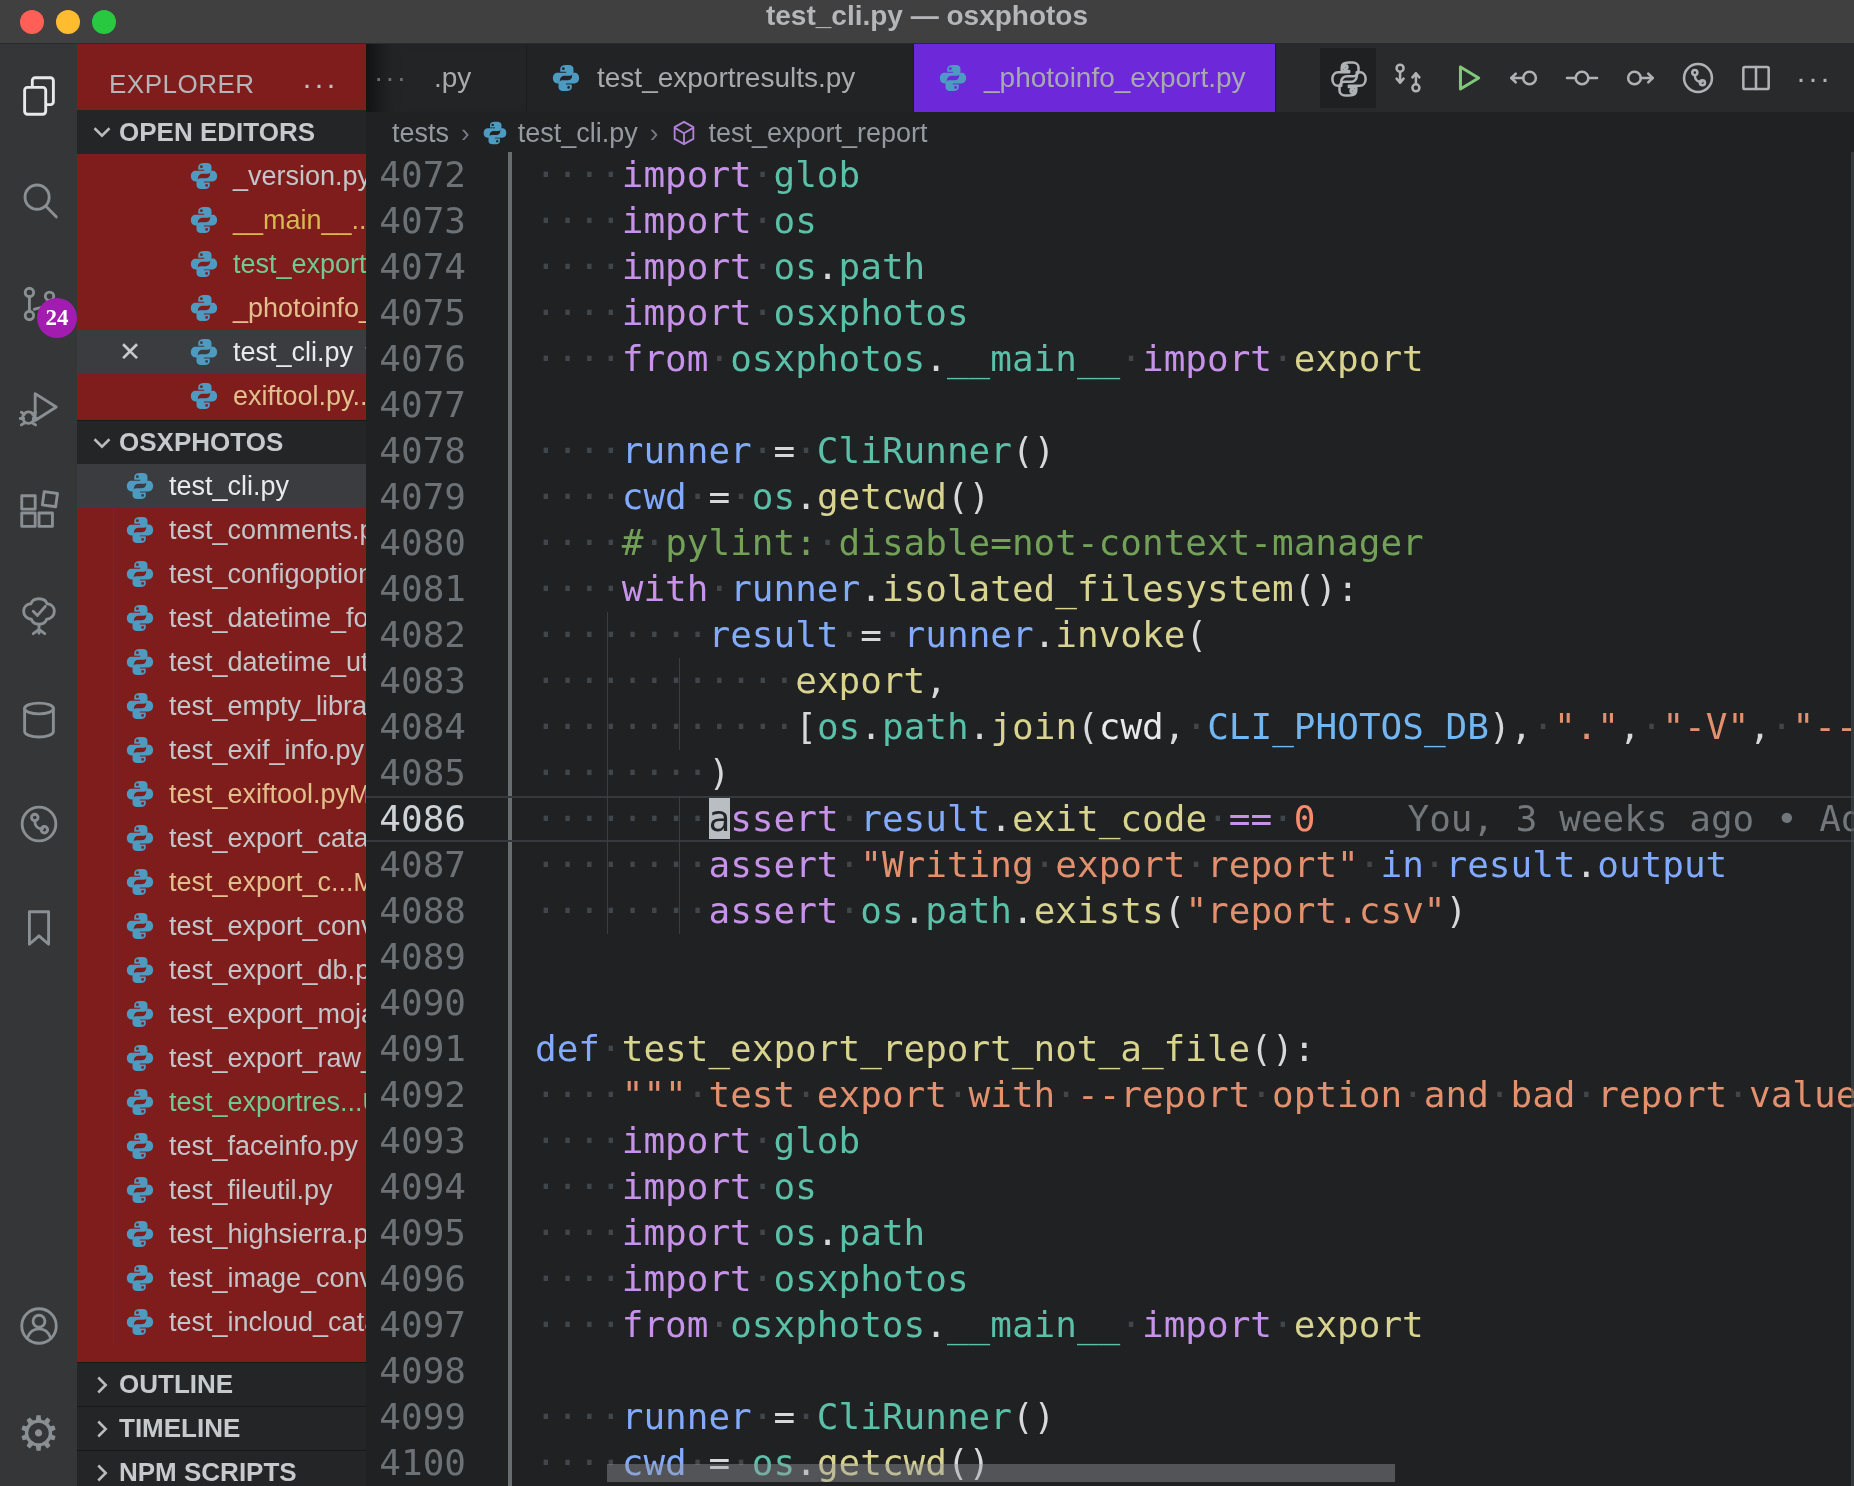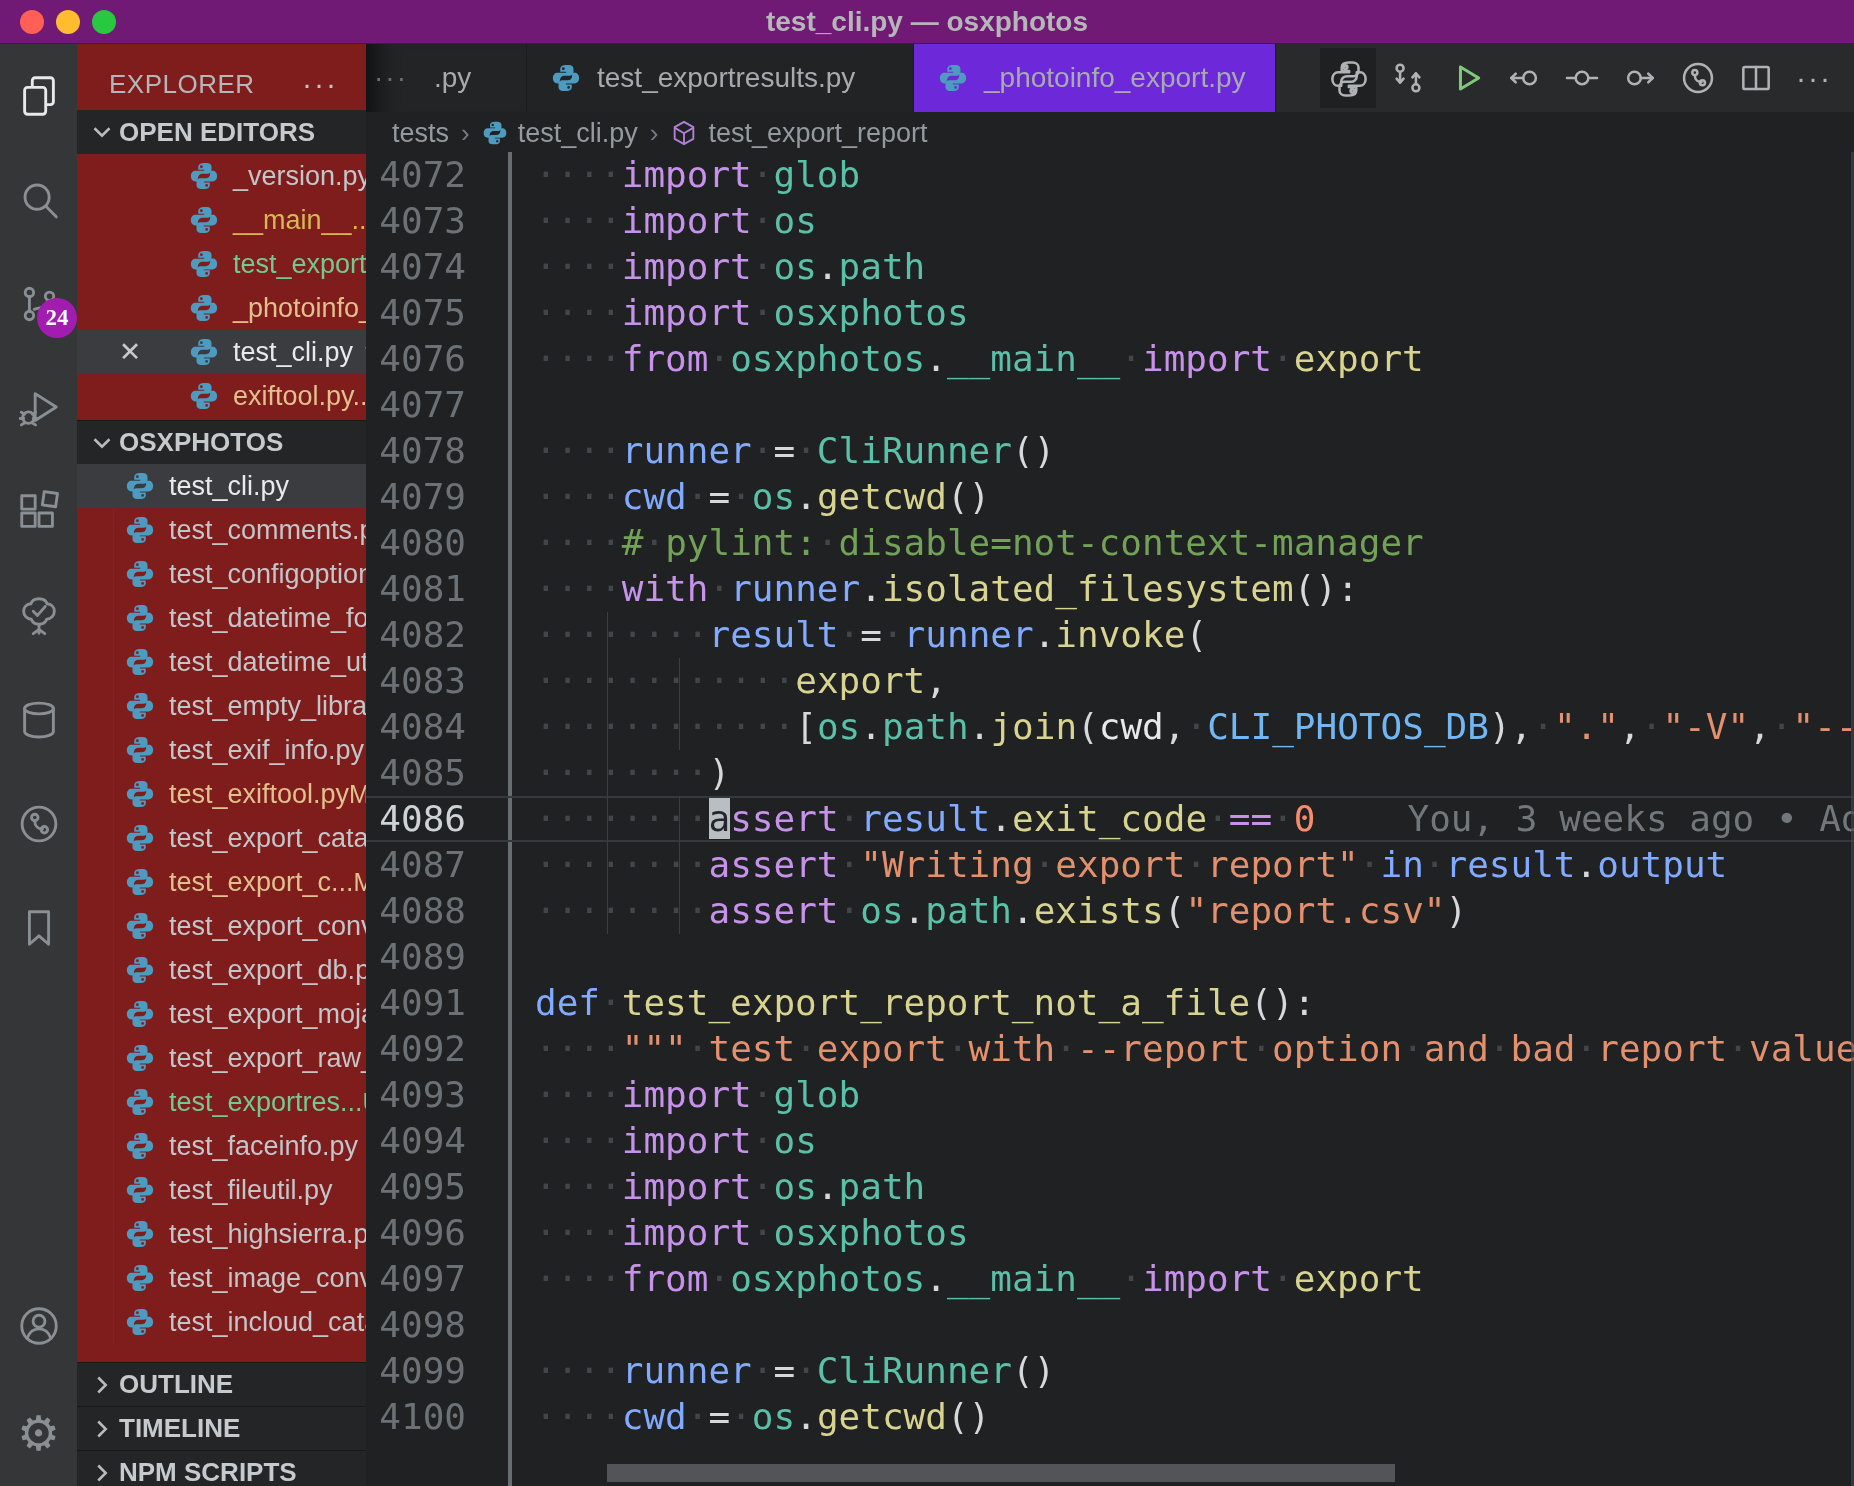--- a/index.html
+++ b/index.html
@@ -1,21 +1,21 @@
 <!DOCTYPE html>
 <html><head>
 <meta charset="utf-8">
 <style>
   html,body{margin:0;padding:0;background:#1f2123;width:1854px;height:1486px;overflow:hidden;
     font-family:"Liberation Sans",sans-serif;-webkit-font-smoothing:antialiased;}
   #app{position:relative;width:1854px;height:1486px;background:#1f2123;}
 
   
-  #titlebar{position:absolute;left:0;top:0;width:100%;height:44px;background:#701a75;
-    display:flex;align-items:center;justify-content:center;border-bottom:1px solid #2a2b2d;box-sizing:border-box;}
+  #titlebar{position:absolute;left:0;top:0;width:100%;height:44px;background:#404040;
+    display:flex;align-items:flex-start;justify-content:center;border-bottom:1px solid #2a2b2d;box-sizing:border-box;}
   .tl{position:absolute;top:10px;width:24px;height:24px;border-radius:50%;}
   .tl.red{left:20px;background:#ff5f57;} .tl.yel{left:56px;background:#febc2e;} .tl.grn{left:92px;background:#28c840;}
   #title-text{color:#b5b6b8;font-size:28px;font-weight:600;}
 
   
   #activitybar{position:absolute;left:0;top:44px;width:77px;height:1442px;background:#343638;
     display:flex;flex-direction:column;align-items:center;}
   .act{width:77px;height:104px;display:flex;align-items:center;justify-content:center;position:relative;cursor:pointer;}
   .act svg{width:46px;height:46px;stroke:#8a8f93;fill:none;stroke-width:1.5;stroke-linecap:round;stroke-linejoin:round;}
   .act.active svg{stroke:#e7e9eb;}
@@ -540,20 +540,21 @@
           <div class="code-line"><span class="lnum">4080</span><div class="ltext"><span class="tok t-ws"><span class="dot">·</span><span class="dot">·</span><span class="dot">·</span><span class="dot">·</span></span><span class="tok t-c">#<span class="dot">·</span>pylint:<span class="dot">·</span>disable=not-context-manager</span></div></div>
           <div class="code-line"><span class="lnum">4081</span><div class="ltext"><span class="tok t-ws"><span class="dot">·</span><span class="dot">·</span><span class="dot">·</span><span class="dot">·</span></span><span class="tok t-k">with<span class="dot">·</span></span><span class="tok t-v">runner</span><span class="tok t-p">.</span><span class="tok t-f">isolated_filesystem</span><span class="tok t-p">():</span></div></div>
           <div class="code-line"><span class="lnum">4082</span><div class="ltext"><div class="guide" style="left: 72px;"></div><span class="tok t-ws"><span class="dot">·</span><span class="dot">·</span><span class="dot">·</span><span class="dot">·</span><span class="dot">·</span><span class="dot">·</span><span class="dot">·</span><span class="dot">·</span></span><span class="tok t-v">result<span class="dot">·</span></span><span class="tok t-p">=<span class="dot">·</span></span><span class="tok t-v">runner</span><span class="tok t-p">.</span><span class="tok t-f">invoke</span><span class="tok t-p">(</span></div></div>
           <div class="code-line"><span class="lnum">4083</span><div class="ltext"><div class="guide" style="left: 72px;"></div><div class="guide" style="left: 144px;"></div><span class="tok t-ws"><span class="dot">·</span><span class="dot">·</span><span class="dot">·</span><span class="dot">·</span><span class="dot">·</span><span class="dot">·</span><span class="dot">·</span><span class="dot">·</span><span class="dot">·</span><span class="dot">·</span><span class="dot">·</span><span class="dot">·</span></span><span class="tok t-f">export</span><span class="tok t-p">,</span></div></div>
           <div class="code-line"><span class="lnum">4084</span><div class="ltext"><div class="guide" style="left: 72px;"></div><div class="guide" style="left: 144px;"></div><span class="tok t-ws"><span class="dot">·</span><span class="dot">·</span><span class="dot">·</span><span class="dot">·</span><span class="dot">·</span><span class="dot">·</span><span class="dot">·</span><span class="dot">·</span><span class="dot">·</span><span class="dot">·</span><span class="dot">·</span><span class="dot">·</span></span><span class="tok t-p">[</span><span class="tok t-m">os</span><span class="tok t-p">.</span><span class="tok t-m">path</span><span class="tok t-p">.</span><span class="tok t-f">join</span><span class="tok t-p">(</span><span class="tok t-w">cwd</span><span class="tok t-p">,<span class="dot">·</span></span><span class="tok t-q">CLI_PHOTOS_DB</span><span class="tok t-p">),<span class="dot">·</span></span><span class="tok t-s">"."</span><span class="tok t-p">,<span class="dot">·</span></span><span class="tok t-s">"-V"</span><span class="tok t-p">,<span class="dot">·</span></span><span class="tok t-s">"--report"</span></div></div>
           <div class="code-line"><span class="lnum">4085</span><div class="ltext"><div class="guide" style="left: 72px;"></div><span class="tok t-ws"><span class="dot">·</span><span class="dot">·</span><span class="dot">·</span><span class="dot">·</span><span class="dot">·</span><span class="dot">·</span><span class="dot">·</span><span class="dot">·</span></span><span class="tok t-p">)</span></div></div>
           <div class="code-line current"><span class="lnum">4086</span><div class="ltext"><div class="guide" style="left: 72px;"></div><div class="guide" style="left: 144px;"></div><span class="tok t-ws"><span class="dot">·</span><span class="dot">·</span><span class="dot">·</span><span class="dot">·</span><span class="dot">·</span><span class="dot">·</span><span class="dot">·</span><span class="dot">·</span></span><span class="tok t-cur">a</span><span class="tok t-k">ssert<span class="dot">·</span></span><span class="tok t-v">result</span><span class="tok t-p">.</span><span class="tok t-f">exit_code<span class="dot">·</span></span><span class="tok t-o">==<span class="dot">·</span></span><span class="tok t-n">0</span><span class="blame">You, 3 weeks ago • Added —</span></div></div>
           <div class="code-line"><span class="lnum">4087</span><div class="ltext"><div class="guide" style="left: 72px;"></div><div class="guide" style="left: 144px;"></div><span class="tok t-ws"><span class="dot">·</span><span class="dot">·</span><span class="dot">·</span><span class="dot">·</span><span class="dot">·</span><span class="dot">·</span><span class="dot">·</span><span class="dot">·</span></span><span class="tok t-k">assert<span class="dot">·</span></span><span class="tok t-s">"Writing<span class="dot">·</span>export<span class="dot">·</span>report"<span class="dot">·</span></span><span class="tok t-b">in<span class="dot">·</span></span><span class="tok t-v">result</span><span class="tok t-p">.</span><span class="tok t-v">output</span></div></div>
           <div class="code-line"><span class="lnum">4088</span><div class="ltext"><div class="guide" style="left: 72px;"></div><div class="guide" style="left: 144px;"></div><span class="tok t-ws"><span class="dot">·</span><span class="dot">·</span><span class="dot">·</span><span class="dot">·</span><span class="dot">·</span><span class="dot">·</span><span class="dot">·</span><span class="dot">·</span></span><span class="tok t-k">assert<span class="dot">·</span></span><span class="tok t-m">os</span><span class="tok t-p">.</span><span class="tok t-m">path</span><span class="tok t-p">.</span><span class="tok t-f">exists</span><span class="tok t-p">(</span><span class="tok t-s">"report.csv"</span><span class="tok t-p">)</span></div></div>
           <div class="code-line"><span class="lnum">4089</span><div class="ltext"></div></div>
+          <div class="code-line"><span class="lnum">4090</span><div class="ltext"></div></div>
           <div class="code-line"><span class="lnum">4091</span><div class="ltext"><span class="tok t-b">def<span class="dot">·</span></span><span class="tok t-f">test_export_report_not_a_file</span><span class="tok t-p">():</span></div></div>
           <div class="code-line"><span class="lnum">4092</span><div class="ltext"><span class="tok t-ws"><span class="dot">·</span><span class="dot">·</span><span class="dot">·</span><span class="dot">·</span></span><span class="tok t-s">"""<span class="dot">·</span>test<span class="dot">·</span>export<span class="dot">·</span>with<span class="dot">·</span>--report<span class="dot">·</span>option<span class="dot">·</span>and<span class="dot">·</span>bad<span class="dot">·</span>report<span class="dot">·</span>value<span class="dot">·</span>"""</span></div></div>
           <div class="code-line"><span class="lnum">4093</span><div class="ltext"><span class="tok t-ws"><span class="dot">·</span><span class="dot">·</span><span class="dot">·</span><span class="dot">·</span></span><span class="tok t-k">import<span class="dot">·</span></span><span class="tok t-m">glob</span></div></div>
           <div class="code-line"><span class="lnum">4094</span><div class="ltext"><span class="tok t-ws"><span class="dot">·</span><span class="dot">·</span><span class="dot">·</span><span class="dot">·</span></span><span class="tok t-k">import<span class="dot">·</span></span><span class="tok t-m">os</span></div></div>
           <div class="code-line"><span class="lnum">4095</span><div class="ltext"><span class="tok t-ws"><span class="dot">·</span><span class="dot">·</span><span class="dot">·</span><span class="dot">·</span></span><span class="tok t-k">import<span class="dot">·</span></span><span class="tok t-m">os</span><span class="tok t-p">.</span><span class="tok t-m">path</span></div></div>
           <div class="code-line"><span class="lnum">4096</span><div class="ltext"><span class="tok t-ws"><span class="dot">·</span><span class="dot">·</span><span class="dot">·</span><span class="dot">·</span></span><span class="tok t-k">import<span class="dot">·</span></span><span class="tok t-m">osxphotos</span></div></div>
           <div class="code-line"><span class="lnum">4097</span><div class="ltext"><span class="tok t-ws"><span class="dot">·</span><span class="dot">·</span><span class="dot">·</span><span class="dot">·</span></span><span class="tok t-k">from<span class="dot">·</span></span><span class="tok t-m">osxphotos</span><span class="tok t-p">.</span><span class="tok t-m">__main__</span><span class="tok t-k"><span class="dot">·</span>import<span class="dot">·</span></span><span class="tok t-f">export</span></div></div>
           <div class="code-line"><span class="lnum">4098</span><div class="ltext"></div></div>
           <div class="code-line"><span class="lnum">4099</span><div class="ltext"><span class="tok t-ws"><span class="dot">·</span><span class="dot">·</span><span class="dot">·</span><span class="dot">·</span></span><span class="tok t-v">runner<span class="dot">·</span></span><span class="tok t-p">=<span class="dot">·</span></span><span class="tok t-m">CliRunner</span><span class="tok t-p">()</span></div></div>
           <div class="code-line"><span class="lnum">4100</span><div class="ltext"><span class="tok t-ws"><span class="dot">·</span><span class="dot">·</span><span class="dot">·</span><span class="dot">·</span></span><span class="tok t-v">cwd<span class="dot">·</span></span><span class="tok t-p">=<span class="dot">·</span></span><span class="tok t-m">os</span><span class="tok t-p">.</span><span class="tok t-f">getcwd</span><span class="tok t-p">()</span></div></div>

